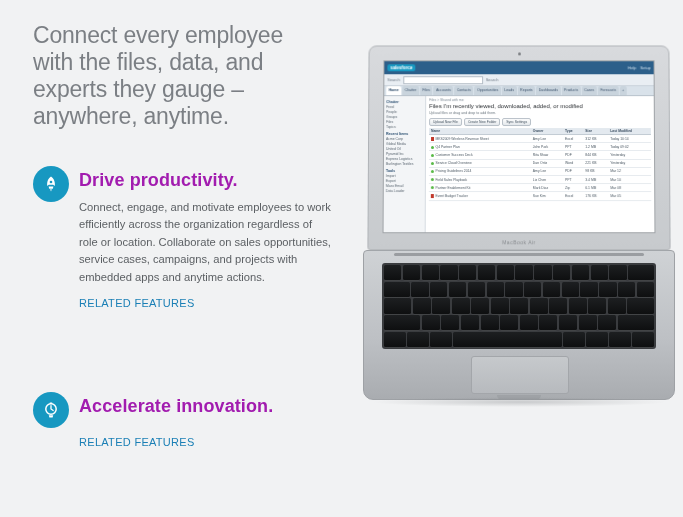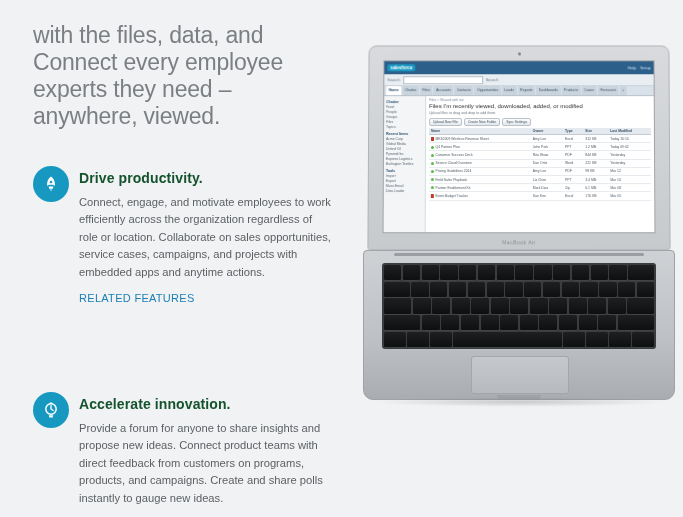--- a/index.html
+++ b/index.html
@@ -54,22 +54,22 @@
     align-items: center;
     justify-content: center;
   }
   .badge svg { display: block; }
 
   .feature .body {
     margin-left: 46px;
   }
   .feature h3 {
     margin: 4px 0 8px 0;
-    font-size: 14px;
-    color: #14532d;
+    font-size: 18px;
+    color: #a21caf;
     font-weight: bold;
     letter-spacing: 0.1px;
   }
   .feature p {
     margin: 0;
     font-size: 11.2px;
     line-height: 17.4px;
     color: #5b5f63;
   }
   .feature .related {
@@ -346,24 +346,24 @@
     height: 10px;
     background: radial-gradient(ellipse at center, rgba(80,84,88,0.25) 0%, rgba(80,84,88,0) 70%);
   }
 </style>
 </head>
 <body>
 
 <div class="page">
 
   <div class="headline">
+    <span class="hl-line">Connect every employee</span>
     <span class="hl-line">with the files, data, and</span>
-    <span class="hl-line">Connect every employee</span>
-    <span class="hl-line">experts they need –</span>
-    <span class="hl-line">anywhere, viewed.</span>
+    <span class="hl-line">experts they gauge –</span>
+    <span class="hl-line">anywhere, anytime.</span>
   </div>
 
   <div class="feature f1">
     <div class="badge">
       <svg width="20" height="20" viewBox="0 0 20 20" aria-hidden="true">
         <path d="M10 2.5c2.6 1.8 3.9 4.6 3.9 7.6 0 .6-.1 1.2-.2 1.8l-1.5-1.1H7.8l-1.5 1.1c-.1-.6-.2-1.2-.2-1.8 0-3 1.3-5.8 3.9-7.6z" fill="#ffffff"></path>
         <circle cx="10" cy="8" r="1.3" fill="#1798c1"></circle>
         <path d="M7.6 12.6h4.8l-.6 2.1H8.2z" fill="#ffffff"></path>
         <path d="M9.2 15.2h1.6l-.8 2.2z" fill="#ffffff"></path>
       </svg>
@@ -379,21 +379,20 @@
     <div class="badge">
       <svg width="20" height="20" viewBox="0 0 20 20" aria-hidden="true">
         <circle cx="10" cy="9" r="5.2" fill="none" stroke="#ffffff" stroke-width="1.5"></circle>
         <path d="M10 5.6v3.4l2.2 1.5" fill="none" stroke="#ffffff" stroke-width="1.3" stroke-linecap="round"></path>
         <rect x="8.6" y="2.4" width="2.8" height="1.5" rx="0.5" fill="#ffffff"></rect>
         <path d="M7.8 15.2h4.4l-.6 2.3H8.4z" fill="#ffffff"></path>
       </svg>
     </div>
     <div class="body">
       <h3>Accelerate innovation.</h3>
-      <p>Provide a forum for anyone to share insights and propose new ideas. Connect product teams with direct feedback from customers on programs, products, and campaigns. Create and share polls instantly to gauge new ideas.</p>
       <a class="related" href="#">RELATED FEATURES</a>
     </div>
   </div>
 
   <div class="laptop">
 
     <div class="base">
       <div class="hinge"></div>
       <div class="keyboard">
         <div class="krow">

